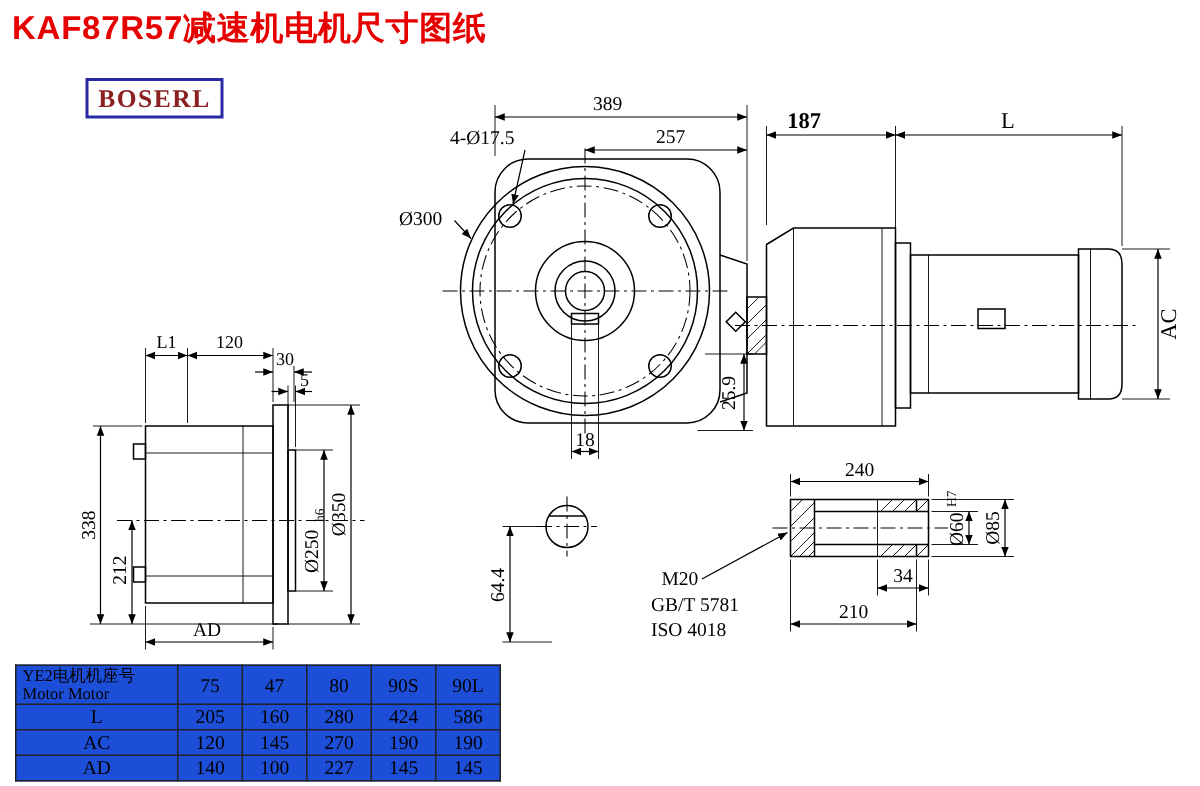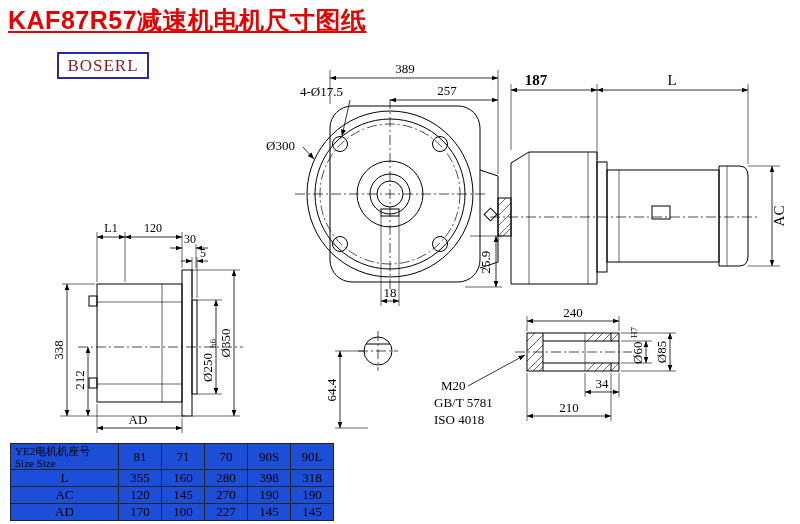--- a/index.html
+++ b/index.html
@@ -1,24 +1,24 @@
 <!DOCTYPE html>
 <html style="--title-color: #e60000; --logo-text-color: #8b2020; --logo-border-color: #2929a3; --line-color: #000000;"><head>
 <meta charset="utf-8">
 <style>
   * { margin:0; padding:0; box-sizing:border-box; }
   html,body { width:800px; height:524px; }
   body { background:#fff; font-family:"Liberation Sans",sans-serif; position:relative; overflow:hidden; }
   .page { position:absolute; inset:0; background:#fff; }
-  .title { position:absolute; left:8px; top:4px; font-size:25px; font-weight:bold;
-           color:var(--title-color,#e60000); letter-spacing:0.5px; white-space:nowrap;text-decoration:underline; }
+  .title { position:absolute; left:8px; top:4px; font-size:22px; font-weight:bold;
+           color:var(--title-color,#e60000); letter-spacing:0.5px; white-space:nowrap; }
   .logo { position:absolute; left:57px; top:52px; width:92px; height:27px;
           border:2px solid var(--logo-border-color,#2929a3);
           display:flex; align-items:center; justify-content:center; background:#fff; }
-  .logo span { font-family:"Liberation Serif",serif; font-weight:normal; font-size:17px;
+  .logo span { font-family:"Liberation Serif",serif; font-weight:bold; font-size:17px;
                color:var(--logo-text-color,#8b2020); letter-spacing:1px; }
   .drawing { position:absolute; left:0; top:0; }
   .drawing .ln   { stroke:var(--line-color,#000); stroke-width:1;   fill:none; }
   .drawing .thin { stroke:var(--line-color,#000); stroke-width:0.6; fill:none; }
   .drawing .cl   { stroke:var(--line-color,#000); stroke-width:0.7; fill:none; stroke-dasharray:10 3 2 3; }
   .drawing .dim  { stroke:var(--line-color,#000); stroke-width:0.8; fill:none; }
   .drawing text  { fill:var(--line-color,#000); font-family:"Liberation Serif",serif; font-size:13px; }
   .drawing text.b  { font-size:15px; font-weight:bold; }
   .drawing text.md { font-size:15px; }
   .drawing text.t12{ font-size:12px; }
@@ -258,47 +258,47 @@
       <line class="dim" x1="234" y1="270" x2="234" y2="416" marker-start="url(#ma)" marker-end="url(#ma)"></line>
       <text transform="rotate(-90 230 343)" x="230" y="343" text-anchor="middle">Ø350</text>
     </g>
   </svg>
 
   <table class="size-table">
     <tbody>
         <tr>
       <th class="label-col hdr">
         <div>YE2电机机座号</div>
-        <div>Size Size</div>
+        <div>Motor Motor</div>
       </th>
-      <th>81</th>
-      <th>71</th>
-      <th>70</th>
+      <th>75</th>
+      <th>47</th>
+      <th>80</th>
       <th>90S</th>
       <th>90L</th>
     </tr>
     <tr>
       <td class="label-col">L</td>
-      <td>355</td>
+      <td>205</td>
       <td>160</td>
       <td>280</td>
-      <td>398</td>
-      <td>318</td>
+      <td>424</td>
+      <td>586</td>
     </tr>
     <tr>
       <td class="label-col">AC</td>
       <td>120</td>
       <td>145</td>
       <td>270</td>
       <td>190</td>
       <td>190</td>
     </tr>
     <tr>
       <td class="label-col">AD</td>
-      <td>170</td>
+      <td>140</td>
       <td>100</td>
       <td>227</td>
       <td>145</td>
       <td>145</td>
     </tr>
   </tbody>
     </table>
 
 </div>
 

